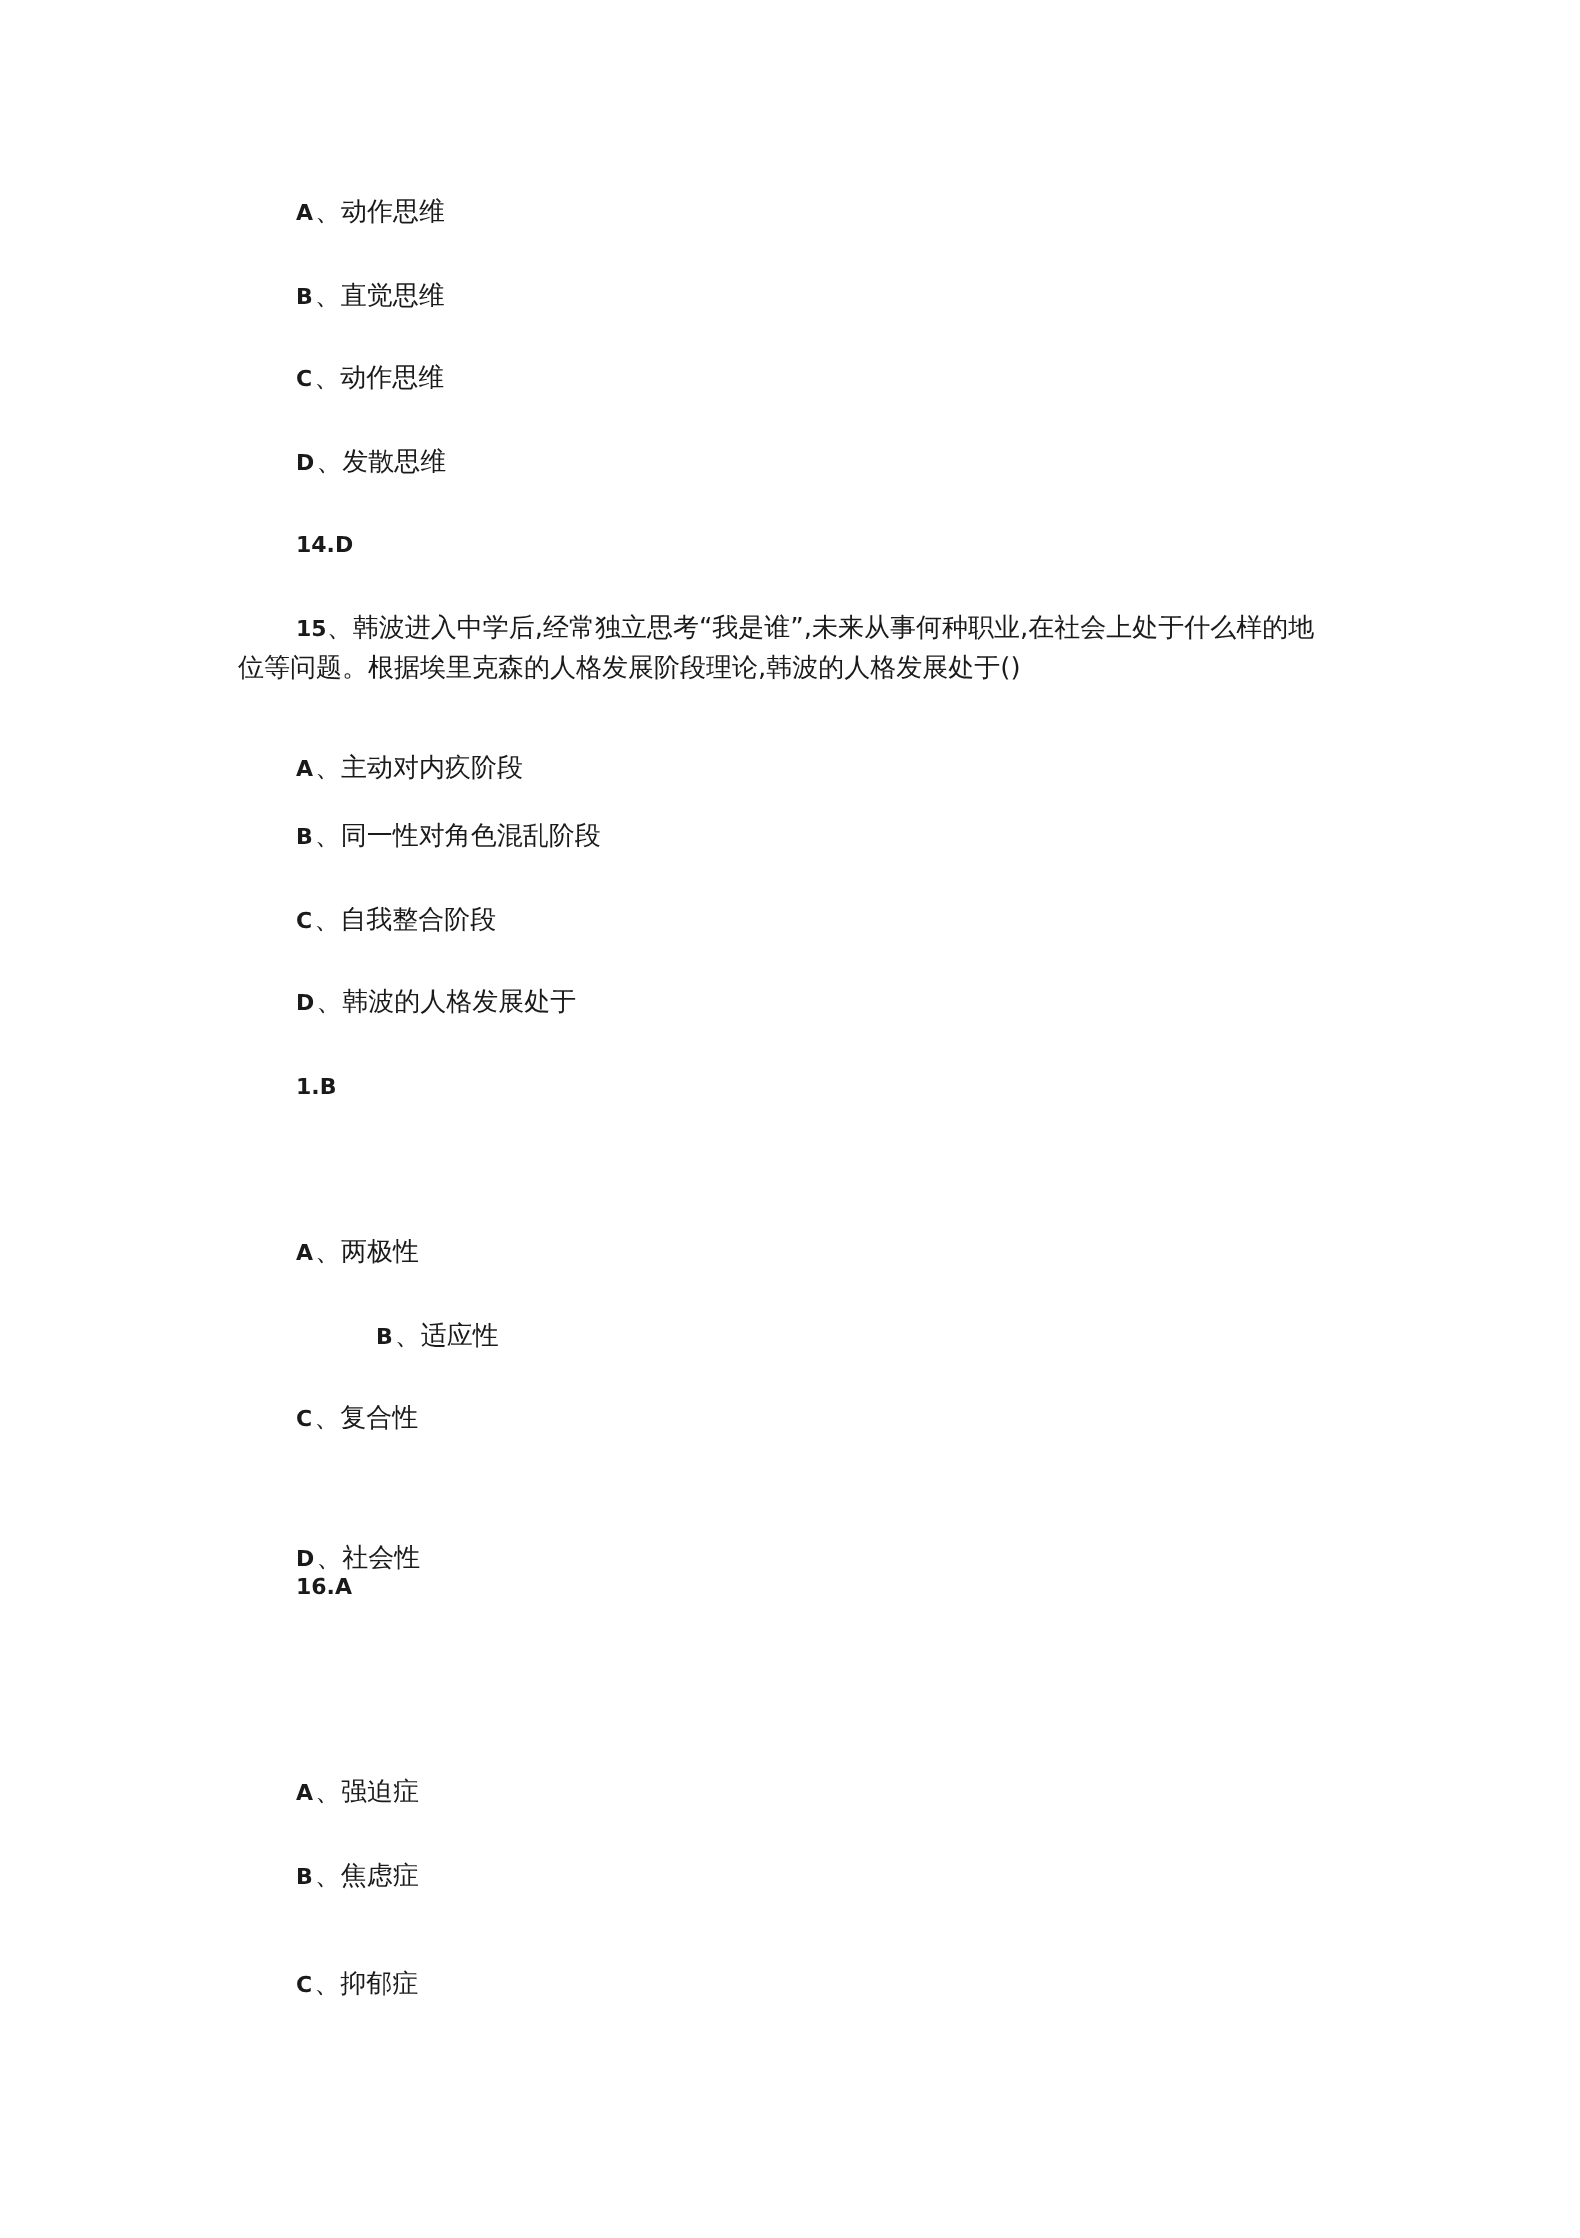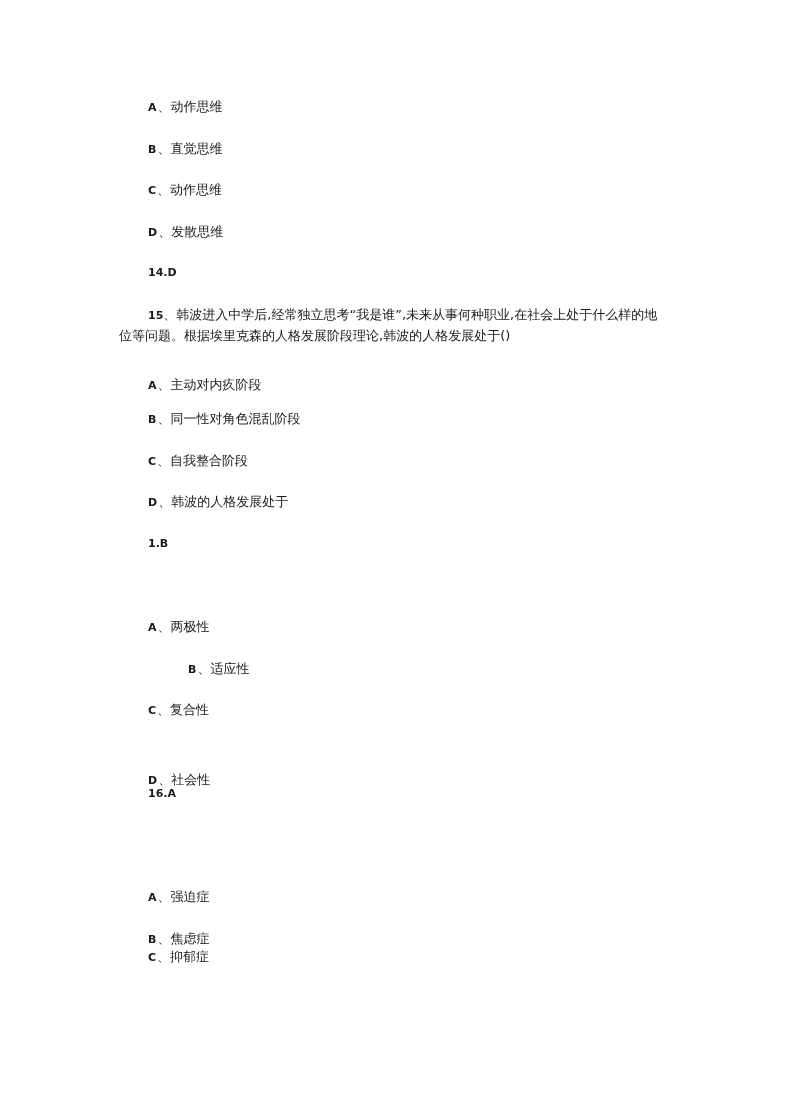--- a/index.html
+++ b/index.html
@@ -103,17 +103,17 @@
     <span class="letter">D</span><span>、</span><span>社会性</span>
   </div>
   <div class="line answer" style="top:785px;">16.A</div>
 
   <div class="line option" style="top:888px;">
     <span class="letter">A</span><span>、</span><span>强迫症</span>
   </div>
   <div class="line option" style="top:930px;">
     <span class="letter">B</span><span>、</span><span>焦虑症</span>
   </div>
-  <div class="line option" style="top:948px;">
+  <div class="line option" style="top:984px;">
     <span class="letter">C</span><span>、</span><span>抑郁症</span>
   </div>
 
 </div>
 
 </body></html>

